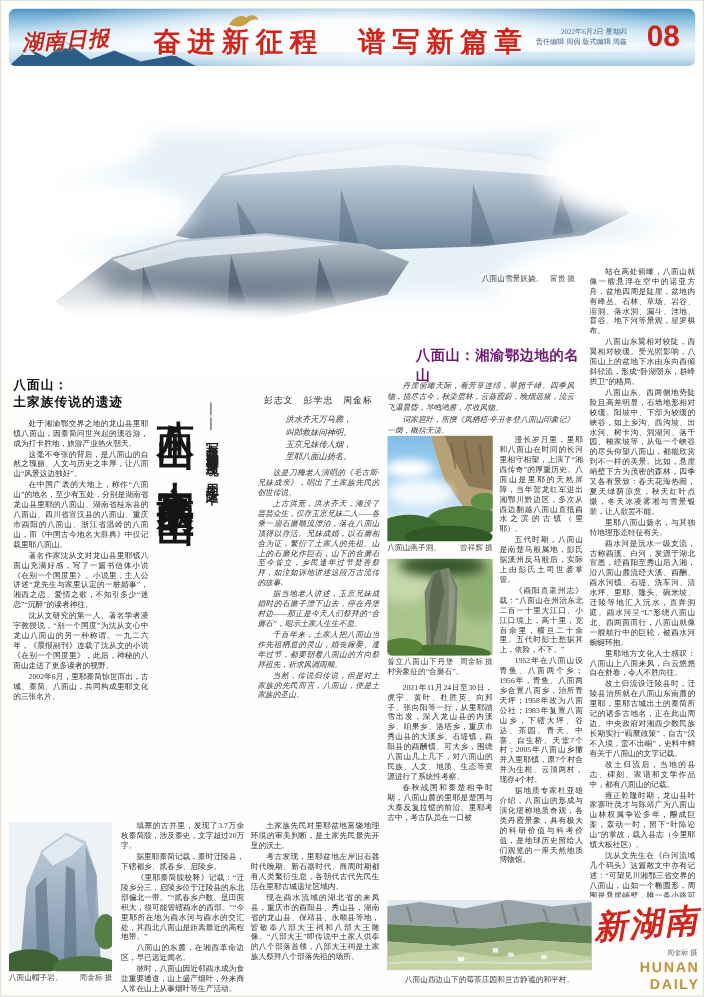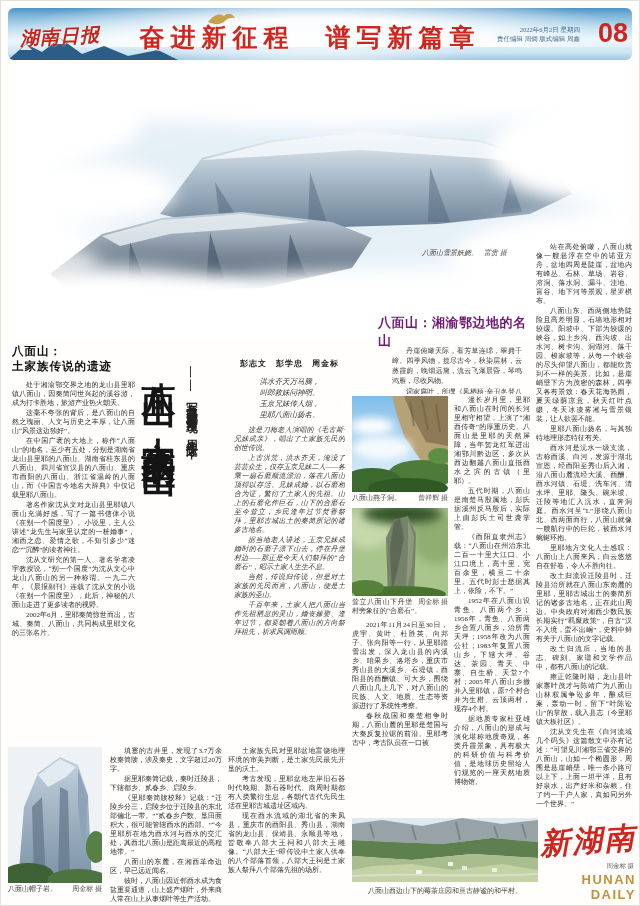--- a/index.html
+++ b/index.html
@@ -13,36 +13,36 @@
           background:radial-gradient(ellipse at 50% 100%,rgba(255,255,255,.95) 30%,rgba(255,255,255,0) 62%);}
   .banner::after{content:"";position:absolute;left:20%;top:0;width:60%;height:100%;
           background:radial-gradient(ellipse at 50% 120%,rgba(255,255,255,.5) 20%,rgba(255,255,255,0) 60%);}
   .masthead{position:absolute;left:12px;top:16px;z-index:3;font-size:19px;font-weight:bold;font-style:italic;
             color:#c2261c;transform:rotate(-3deg);letter-spacing:1px;text-shadow:0 0 2px rgba(255,255,255,.8);}
   .hdr-mtn{position:absolute;left:0;bottom:0;z-index:2;}
   .banner-title{position:absolute;left:120px;right:140px;top:13px;z-index:3;text-align:center;
             font-size:25px;font-weight:bold;color:#d0251c;letter-spacing:6px;
             text-shadow:0 1px 0 rgba(255,255,255,.9),1px 0 0 rgba(255,255,255,.6);}
   .bird{position:absolute;left:198px;top:4px;z-index:3;}
-  .folio{position:absolute;right:4px;top:12px;z-index:3;display:flex;align-items:center;gap:18px;}
+  .folio{position:absolute;right:14px;top:12px;z-index:3;display:flex;align-items:center;gap:18px;}
   .folio-lines{text-align:right;font-size:6.5px;line-height:9px;color:#46688a;}
   .folio-num{font-size:27px;line-height:27px;font-weight:bold;color:#d0251c;font-family:"Liberation Sans",sans-serif;}
   
   .hero{position:absolute;left:10px;top:62px;width:620px;height:278px;}
-  .hero-cap{position:absolute;left:412px;top:186px;font-size:7px;color:#3d3d3d;font-style:italic;}
+  .hero-cap{position:absolute;left:428px;top:186px;font-size:7px;color:#3d3d3d;}
   .credit{margin-left:6px;color:#555;}
   
   .col{position:absolute;overflow:hidden;}
   .body-col p{margin:0 0 1px;font-size:7px;line-height:9px;text-align:justify;text-indent:2em;color:#2e2e2e;}
   .kai p{font-style:italic;color:#343434;}
   .sec-title-left{font-size:11.5px;font-weight:bold;line-height:15px;letter-spacing:1px;margin:0 0 7px;color:#111;}
   .sec-title-right{position:absolute;left:378px;top:314px;width:158px;font-size:13px;font-weight:bold;
                    letter-spacing:.5px;color:#701a75;}
-  .quote.body-col p{color:#3a3a3a;font-size:7px;line-height:10px;margin-left:40px;}
-  .byline{font-size:8px;font-weight:bold;text-align:center;letter-spacing:1px;margin:0 0 7px;color:#222;}
+  .quote.body-col p{font-style:italic;color:#3a3a3a;font-size:7px;line-height:10px;}
+  .byline{font-size:8px;font-weight:normal;text-align:center;letter-spacing:1px;margin:0 0 7px;color:#222;}
   .poem{margin:0 0 6px;}
   .poem p{margin:0;font-size:7.5px;line-height:11px;font-style:italic;text-align:center;text-indent:0 !important;}
   
   .vtitle{position:absolute;left:136px;top:356px;height:404px;writing-mode:vertical-rl;
           font-size:34px;font-weight:900;letter-spacing:5px;color:#151515;font-family:"DejaVu Serif",serif;}
   .vsub{position:absolute;left:184px;top:366px;height:392px;writing-mode:vertical-rl;
         font-size:11.5px;font-weight:bold;letter-spacing:2px;color:#222;}
   
   .ph{display:block;}
   .ph-cap{font-size:7px;line-height:9px;color:#3d3d3d;text-align:justify;margin:2px 0 5px;}
@@ -147,35 +147,36 @@
   <div class="col body-col kai" style="left:234px;top:358px;width:111px;height:380px;">
     <div class="byline">彭志文　彭学忠　周金标</div>
     <div class="poem">
         <p>洪水齐天万马腾，</p>
         <p>叫郎救妹问神明。</p>
         <p>玉京兄妹传人烟，</p>
         <p>里耶八面山扬名。</p>
       </div>
     <div>
         <p>这是刀梅老人演唱的《毛古斯·兄妹成亲》，唱出了土家族先民的创世传说。</p>
-        <p>上古洪荒，洪水齐天，淹没了芸芸众生，仅存玉京兄妹二人——各乘一扇石磨顺流漂泊，落在八面山顶得以存活。兄妹成婚，以石磨相合为证，繁衍了土家人的先祖。山上的石磨化作巨石，山下的合磨石至今耸立，乡民逢年过节焚香祭拜，里耶古城出土的秦简所记的诸多古地名。</p>
+        <p>上古洪荒，洪水齐天，淹没了芸芸众生，仅存玉京兄妹二人——各乘一扇石磨顺流漂泊，落在八面山顶得以存活。兄妹成婚，以石磨相合为证，繁衍了土家人的先祖。山上的石磨化作巨石，山下的合磨石至今耸立，乡民逢年过节焚香祭拜，如泣如诉地讲述这段万古流传的故事。</p>
         <p>据当地老人讲述，玉京兄妹成婚时的石磨子漂下山去，停在丹堡村边——那正是今天人们祭拜的“合磨石”，昭示土家人生生不息。</p>
+        <p>千百年来，土家人把八面山当作先祖栖息的灵山，婚丧嫁娶、逢年过节，都要朝着八面山的方向祭拜祖先，祈求风调雨顺。</p>
         <p>当然，传说归传说，但是对土家族的先民而言，八面山，便是土家族的圣山。</p>
-        <p>千百年来，土家人把八面山当作先祖栖息的灵山，婚丧嫁娶、逢年过节，都要朝着八面山的方向祭拜祖先，祈求风调雨顺。</p>
       </div>
   </div>
 
   <div class="sec-title-right">八面山：湘渝鄂边地的名山</div>
   <div class="col body-col quote" style="left:352px;top:346px;width:170px;height:48px;">
       <p>丹崖俯瞰天际，看芳草连绵，翠拥千嶂。四季风物，揽尽古今，秋染层林，云蒸霞蔚，晚烟远黛，流云飞瀑晨昏，琴鸣鸿雁，尽收风物。</p>
       <p>词家扈叶，所撰《凤栖梧·辛丑冬登八面山印象记》一阕，概括无遗。</p>
     </div>
 
   <div class="col body-col" style="left:536px;top:243px;width:96px;height:573px;">
       <p>站在高处俯瞰，八面山就像一艘悬浮在空中的诺亚方舟，盆地四周是陡崖，盆地内有峰丛、石林、草场、岩谷、溶洞、落水洞、漏斗、洼地、盲谷、地下河等景观，星罗棋布。</p>
+      <p>八面山东翼相对较陡，西翼相对较缓。受光照影响，八面山上的盆地下水由东向西倾斜径流，形成“卧湖朝东，群峰拱卫”的格局。</p>
       <p>八面山东、西两侧地势陡险且高差明显，石墙地形相对较缓。阳坡中、下部为较缓的峡谷，如上乡沟、西沟坡、出水河、树卡沟、洞湖河、落千园、梭家坡等，从每一个峡谷的尽头仰望八面山，都能欣赏到不一样的美景。比如，悬崖峭壁下方为茂密的森林，四季又各有景致：春天花海热闹，夏天绿荫凉意，秋天红叶点缀，冬天冰凌雾凇与雪景银装，让人欲罢不能。</p>
       <p>里耶八面山扬名，与其独特地理形态特征有关。</p>
       <p>酉水河是沅水一级支流，古称酉溪、白河，发源于湖北宣恩，经酉阳至秀山后入湘，沿八面山麓流经大溪、酉酬、酉水河镇、石堤、洗车河、清水坪、里耶、隆头、碗米坡、迁陵等地汇入沅水，直奔洞庭。酉水河呈“L”形绕八面山北、西两面而行，八面山就像一艘航行中的巨轮，被酉水河蜿蜒环抱。</p>
       <p>里耶地方文化人士感叹：八面山上八面来风，白云悠悠自在舒卷，令人不胜向往。</p>
       <p>改土归流设迁陵县时，迁陵县治所就在八面山东南麓的里耶，里耶古城出土的秦简所记的诸多古地名，正在此山周边。中央政府对湘西少数民族长期实行“羁縻政策”，自古“汉不入境，蛮不出峒”，史料中鲜有关于八面山的文字记载。</p>
       <p>改土归流后，当地的县志、碑刻、家谱和文学作品中，都有八面山的记载。</p>
       <p>雍正乾隆时期，龙山县叶家寨叶茂才与陈靖广为八面山山林权属争讼多年，酿成巨案，轰动一时，留下“叶陈讼山”的掌故，载入县志（今里耶镇大板社区）。</p>
       <p>沈从文先生在《白河流域几个码头》这篇散文中亦有记述：“可望见川湘鄂三省交界的八面山，山如一个椭圆形，周围是悬崖峭壁，唯一条小路可以上下，上面一坦平洋，且有好泉水，出产好米和杂粮，住了约一千户人家，真如同另外一个世界。”</p>
     </div>
 

